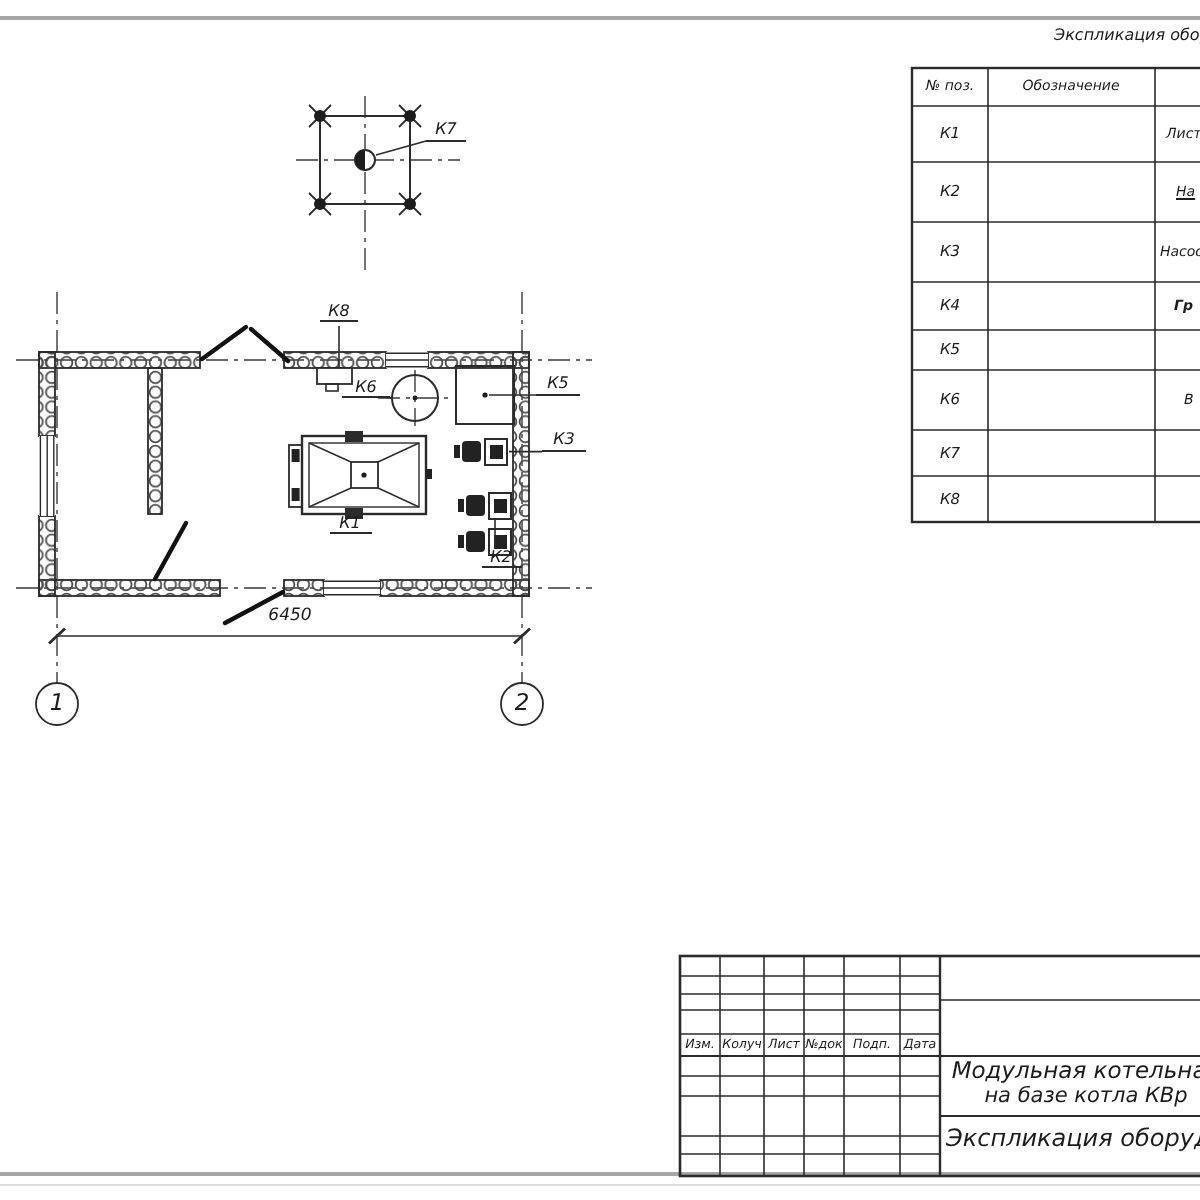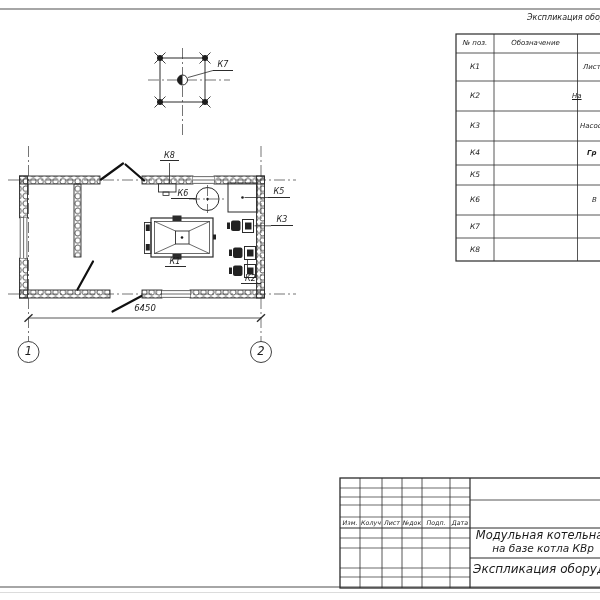--- a/index.html
+++ b/index.html
@@ -213,21 +213,21 @@
 <div class="t c" style="left:18px;top:344.5px;width:21px;font-size:11.5px;">1</div>
 <div class="t c" style="left:250.5px;top:344.5px;width:21px;font-size:11.5px;">2</div>
 
 <div class="t" style="left:527px;top:13.5px;font-size:8px;">Экспликация обору</div>
 <div class="t c" style="left:456px;top:34px;width:38px;height:32px;line-height:19px;font-size:7px;">№ поз.</div>
 <div class="t c" style="left:494px;top:34px;width:83px;height:29px;line-height:19px;font-size:7px;">Обозначение</div>
 
 <div class="t c" style="left:456px;top:53px;width:38px;height:28px;line-height:28px;font-size:7.5px;">К1</div>
 <div class="t" style="left:583px;top:53px;height:28px;line-height:28px;font-size:7px;">Лист</div>
 <div class="t c" style="left:456px;top:81px;width:38px;height:30px;line-height:30px;font-size:7.5px;">К2</div>
-<div class="t" style="left:572px;top:81px;height:30px;line-height:30px;font-size:7px;text-decoration:underline;">На</div>
+<div class="t" style="left:588px;top:81px;height:30px;line-height:30px;font-size:7px;text-decoration:underline;">На</div>
 <div class="t c" style="left:456px;top:111px;width:38px;height:30px;line-height:30px;font-size:7.5px;">К3</div>
 <div class="t" style="left:580px;top:111px;height:30px;line-height:30px;font-size:7px;">Насос</div>
 <div class="t c" style="left:456px;top:141px;width:38px;height:28px;line-height:24px;font-size:7.5px;">К4</div>
 <div class="t" style="left:587px;top:141px;height:24px;line-height:24px;font-size:7px;font-weight:bold;">Гр</div>
 <div class="t c" style="left:456px;top:165px;width:38px;height:20px;line-height:20px;font-size:7.5px;">К5</div>
 <div class="t" style="left:580px;top:165px;height:20px;line-height:20px;font-size:7px;"></div>
 <div class="t c" style="left:456px;top:185px;width:38px;height:30px;line-height:30px;font-size:7.5px;">К6</div>
 <div class="t" style="left:592px;top:185px;height:30px;line-height:30px;font-size:7px;">В</div>
 <div class="t c" style="left:456px;top:215px;width:38px;height:23px;line-height:23px;font-size:7.5px;">К7</div>
 <div class="t" style="left:580px;top:215px;height:23px;line-height:23px;font-size:7px;"></div>

